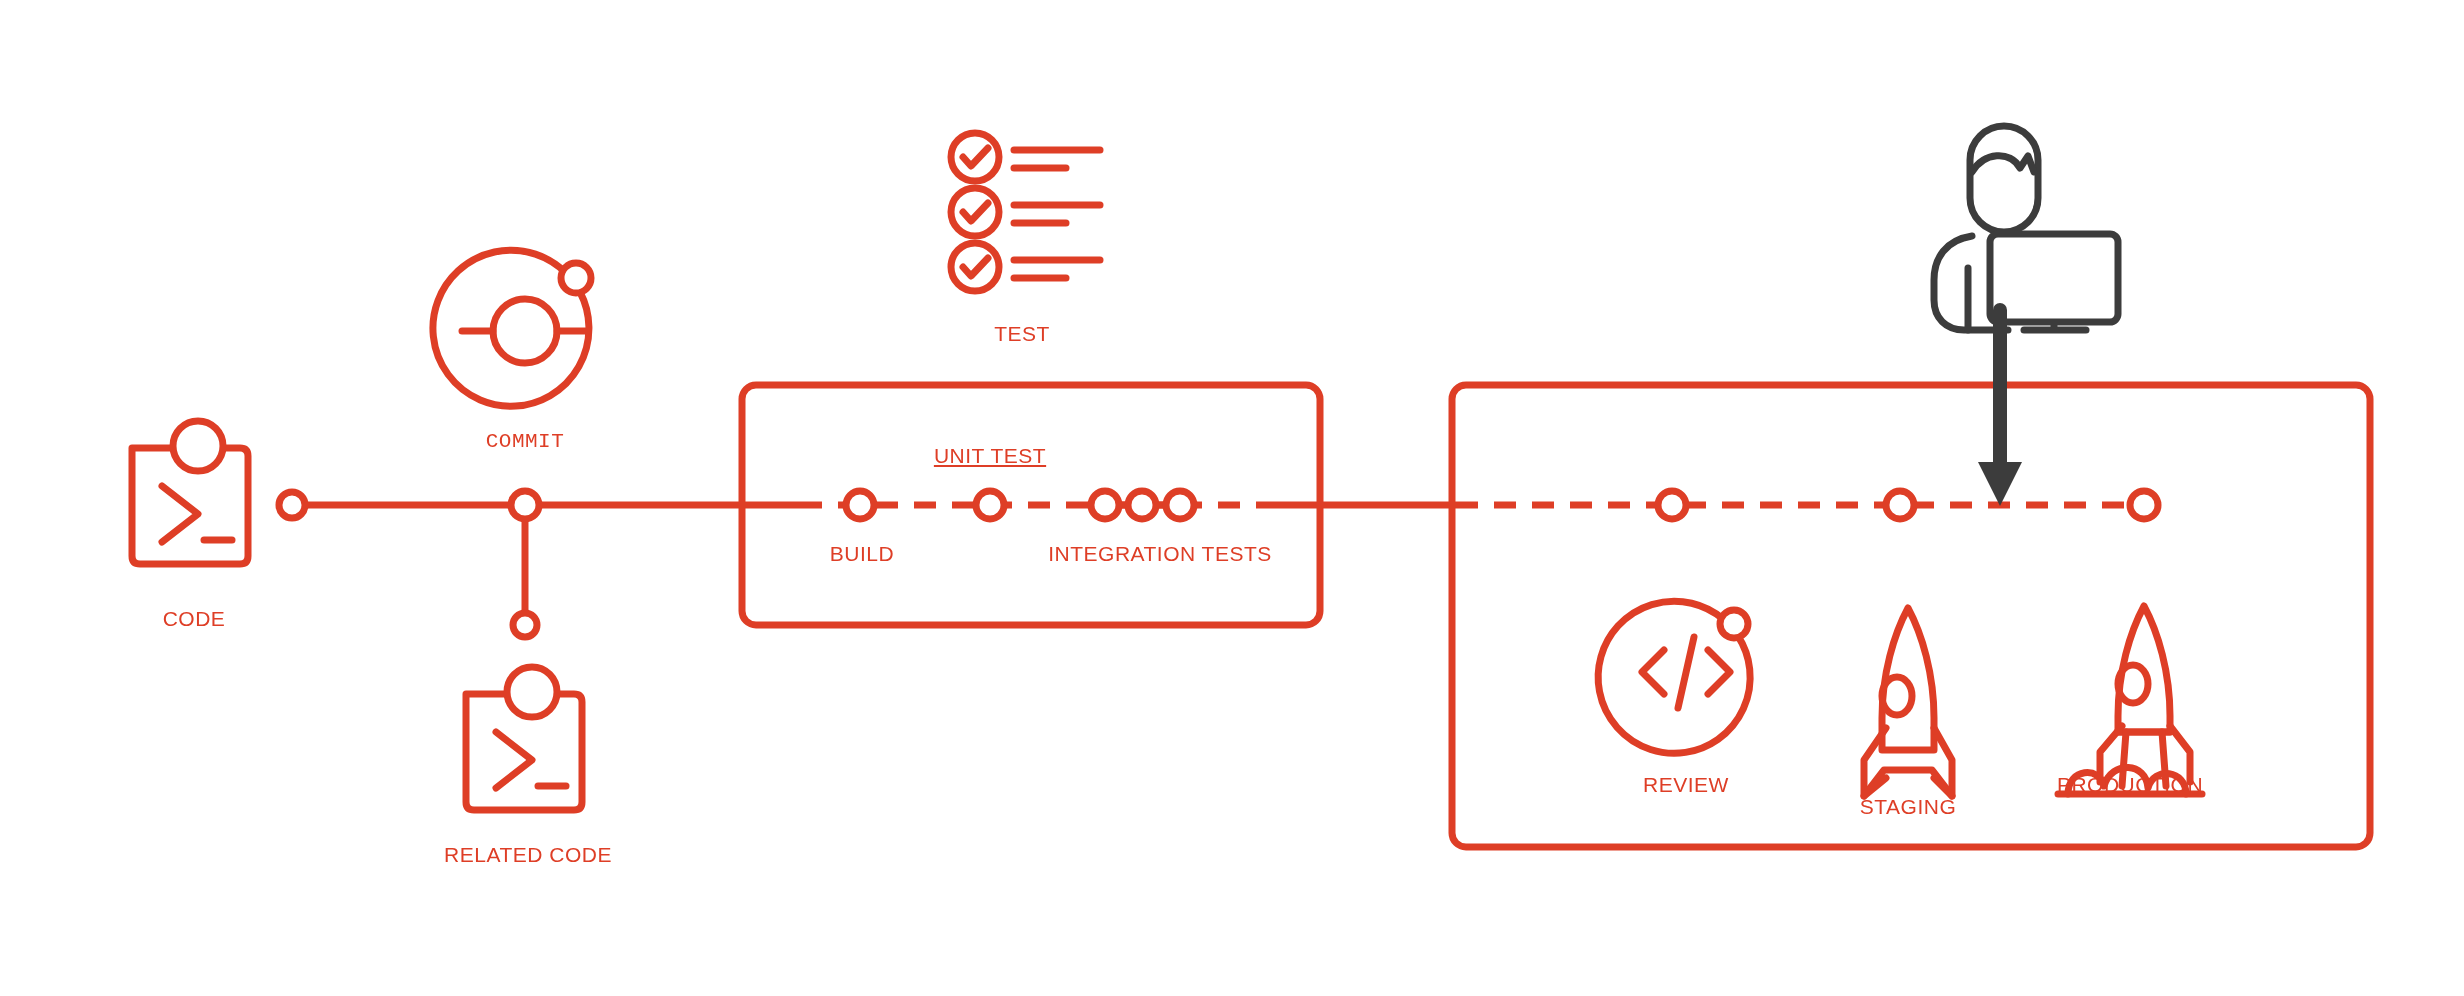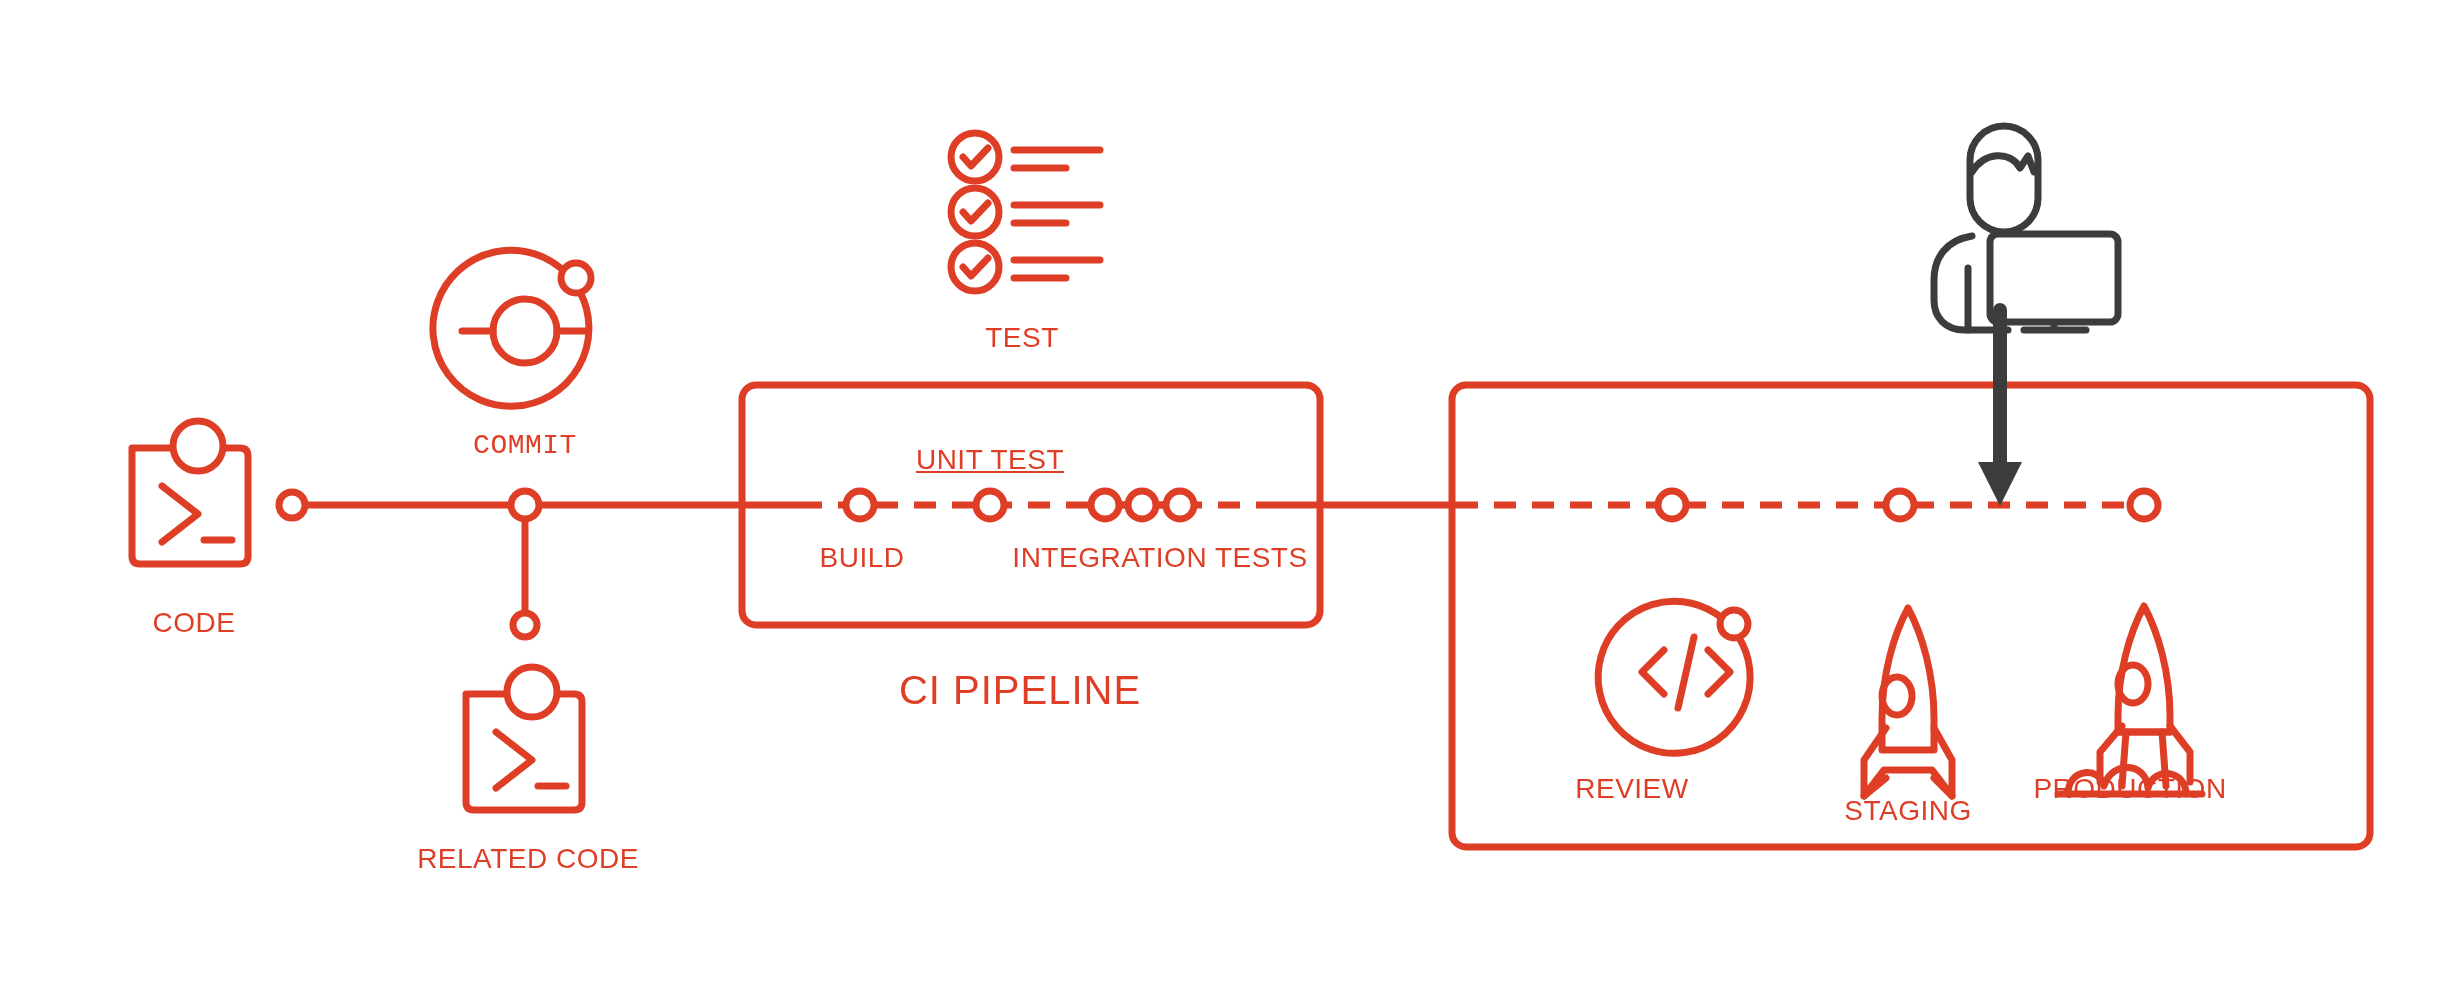--- a/index.html
+++ b/index.html
@@ -1,21 +1,21 @@
 <!DOCTYPE html>
 <html><head>
 <meta charset="utf-8">
 <style>
   html,body{margin:0;padding:0;background:#ffffff;}
   body{width:2464px;height:996px;font-family:"Liberation Sans",sans-serif;overflow:hidden;}
   #stage{position:relative;width:2464px;height:996px;background:#fff;}
   svg.layer{position:absolute;left:0;top:0;width:2464px;height:996px;}
   .lbl{position:absolute;color:#DE3E26;font-family:"Liberation Sans",sans-serif;white-space:nowrap;
        transform:translateX(-50%);letter-spacing:.5px;}
-  .lbl-sm{font-size:28px;}
+  .lbl-sm{font-size:21px;}
   .lbl-lg{font-size:40px;letter-spacing:1px;}
 </style>
 </head>
 <body>
 
 <div id="stage">
 
   <svg class="layer" viewBox="0 0 2464 996">
     <defs>
       <g id="terminal-glyph">
@@ -170,22 +170,21 @@
   <div class="lbl lbl-sm" style="left:528px;top:843px;text-align:center;">RELATED CODE</div>
 
   <div class="lbl lbl-sm" style="left:1022px;top:322px;">TEST</div>
 
   <div class="lbl lbl-sm" style="left:990px;top:444px;text-decoration:underline;">UNIT TEST</div>
 
   <div class="lbl lbl-sm" style="left:862px;top:542px;">BUILD</div>
 
   <div class="lbl lbl-sm" style="left:1160px;top:542px;">INTEGRATION TESTS</div>
 
-  <div class="lbl lbl-lg" style="left:1020px;top:668px;">CI PIPELINE</div>
 
-  <div class="lbl lbl-sm" style="left:1632px;top:773px;">REVIEW</div>
+  <div class="lbl lbl-sm" style="left:1686px;top:773px;">REVIEW</div>
 
   <div class="lbl lbl-sm" style="left:1908px;top:795px;">STAGING</div>
 
   <div class="lbl lbl-sm" style="left:2130px;top:773px;">PRODUCTION</div>
 
 
 </div>
 
 </body></html>

